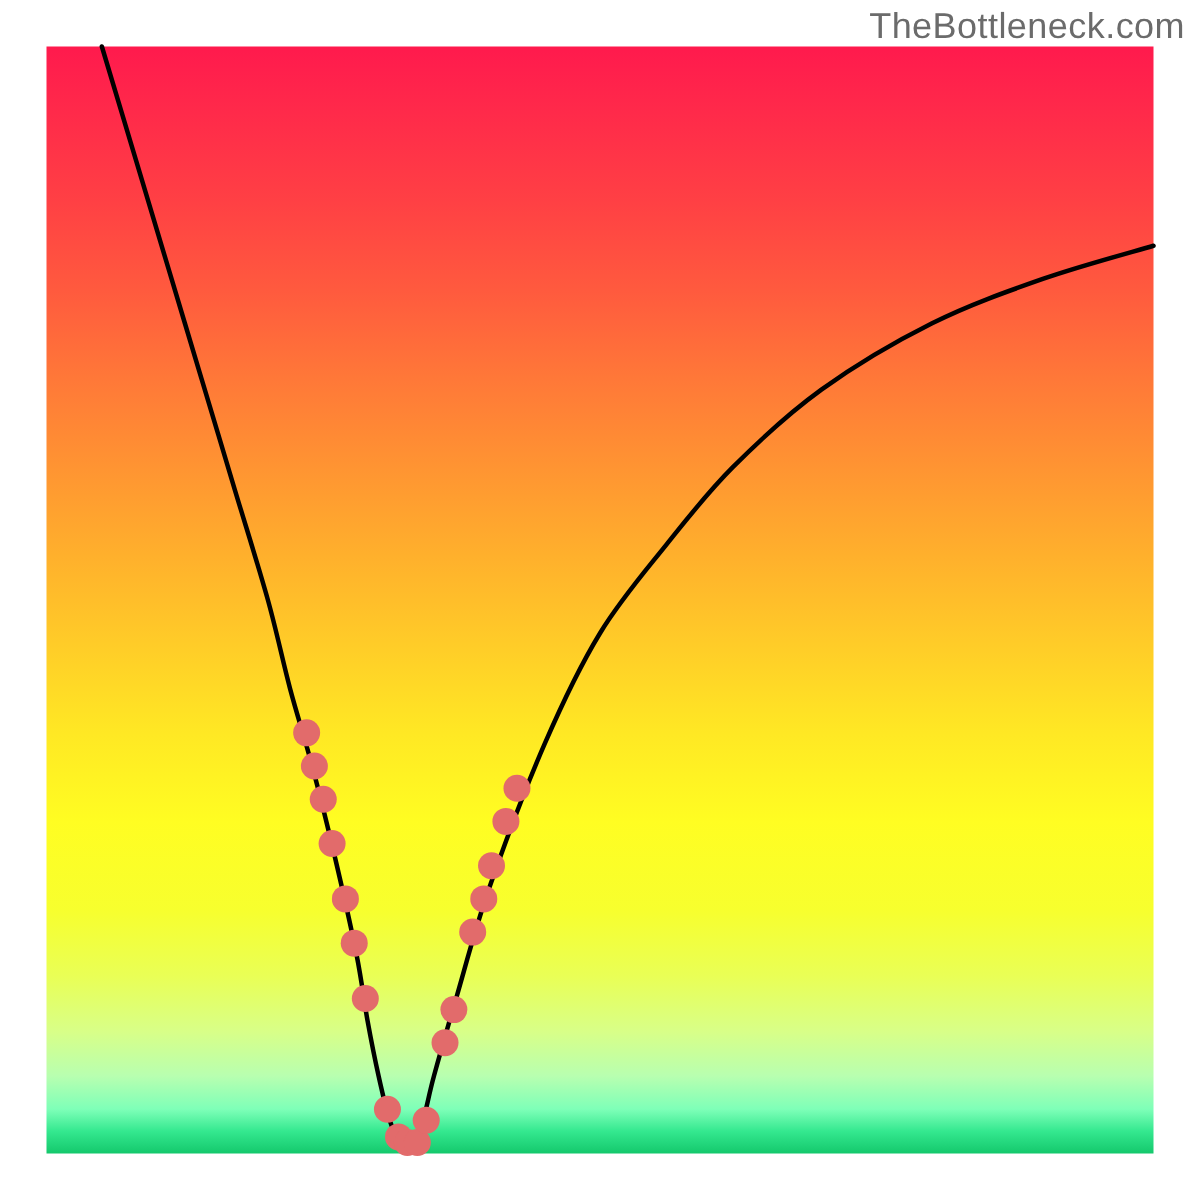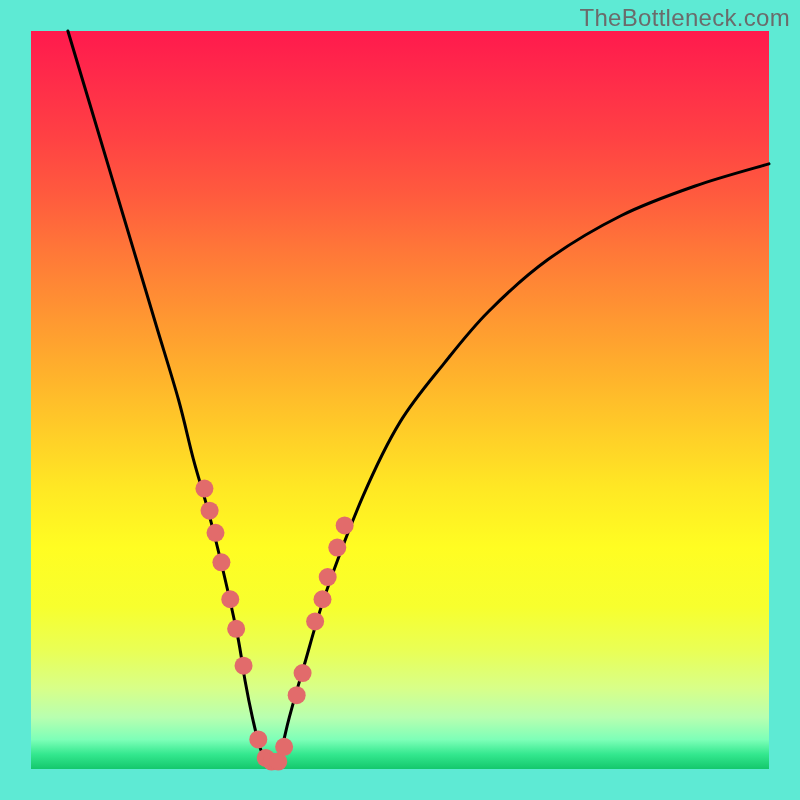--- a/index.html
+++ b/index.html
@@ -10,21 +10,21 @@
     background: #000;
     overflow: hidden;
     font-family: Arial, Helvetica, sans-serif;
   }
   .frame {
     position: absolute;
     top: 0;
     left: 0;
     width: 800px;
     height: 800px;
-    background: #5eead4;
+    background: #ffffff;
   }
   .plot-area {
     position: absolute;
     top: 31px;
     left: 31px;
     width: 738px;
     height: 738px;
     background: linear-gradient(
       to bottom,
       #ff1a4d 0%,

